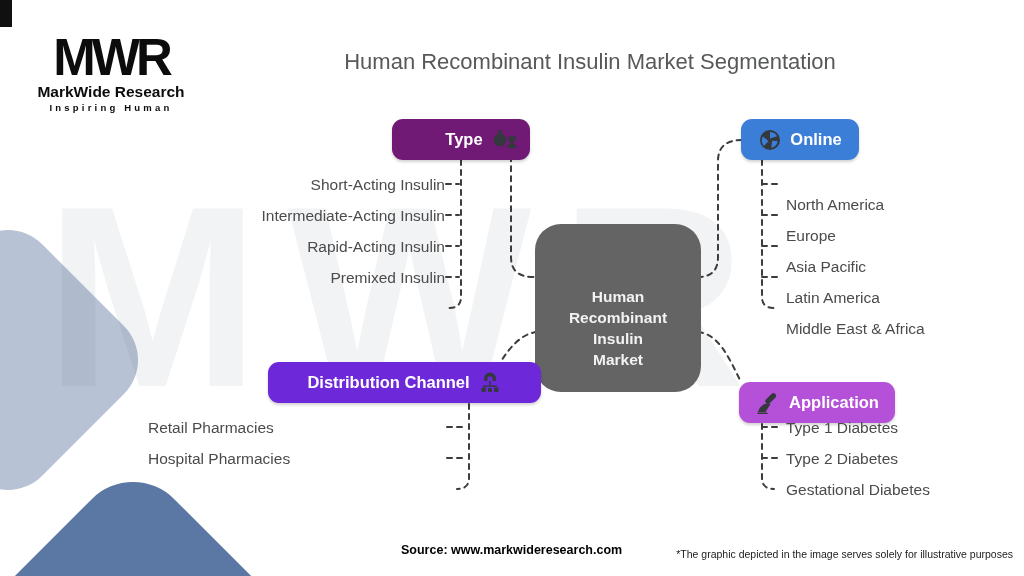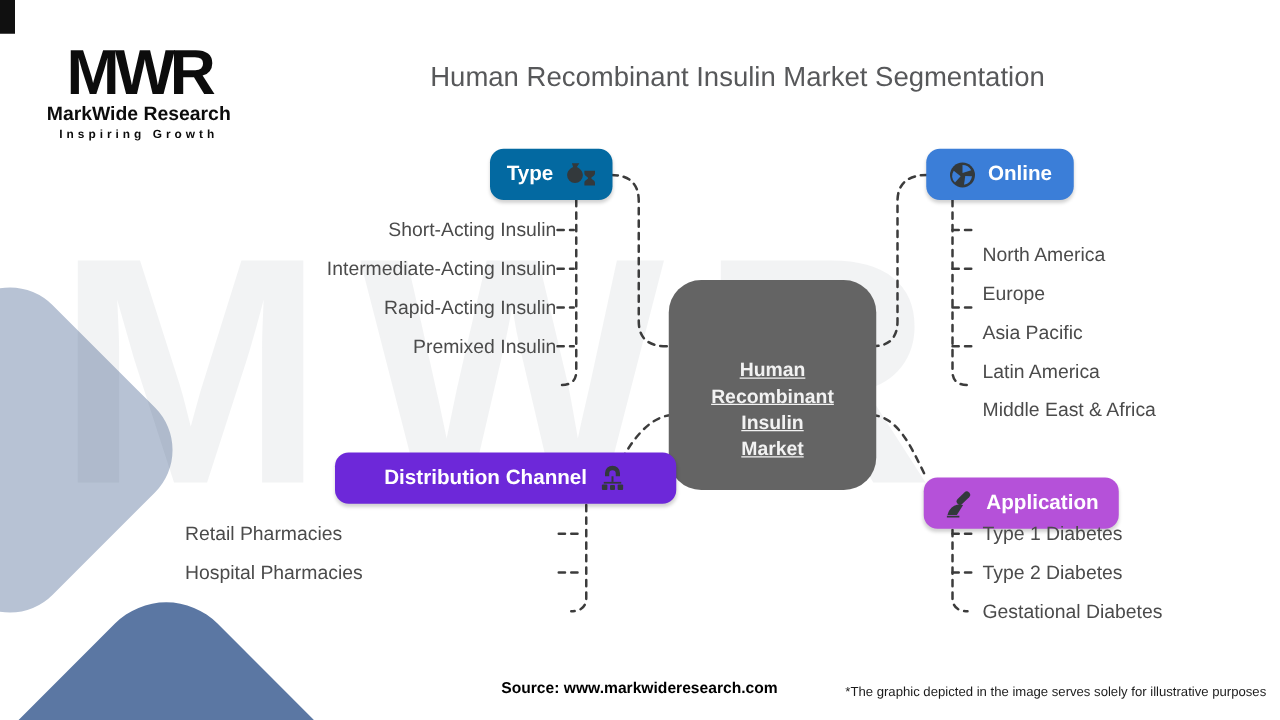--- a/index.html
+++ b/index.html
@@ -24,29 +24,29 @@
   .page-title{position:absolute;left:230px;top:49px;width:720px;text-align:center;z-index:5;
               font-size:22px;color:#57585a;}
 
   
   .connectors{position:absolute;left:0;top:0;z-index:3;}
   .connectors path{fill:none;stroke:#3c3c3c;stroke-width:2;stroke-dasharray:5 5;stroke-linecap:round;}
 
   
   .center-node{position:absolute;left:535px;top:224px;width:166px;height:168px;background:#646464;
                border-radius:26px;z-index:4;color:#f2f2f2;font-weight:bold;font-size:15.5px;
-               text-align:center;padding-top:62px;box-sizing:border-box;line-height:21px;text-decoration:underline;}
+               text-align:center;padding-top:62px;box-sizing:border-box;line-height:21px;}
   .center-node span{display:block;}
 
   
   .badge{position:absolute;z-index:4;height:41px;border-radius:11px;display:flex;align-items:center;
          justify-content:center;gap:8px;color:#ffffff;font-weight:bold;font-size:16.5px;
          box-shadow:0 2px 3px rgba(0,0,0,0.18);}
   .badge svg{display:block;}
-  .badge-type{left:392px;top:119px;width:98px;background:#0369a1;}
+  .badge-type{left:392px;top:119px;width:98px;background:#701a75;padding-left:40px;}
   .badge-region{left:741px;top:119px;width:118px;background:#3b7ed8;}
   .badge-distribution{left:268px;top:362px;width:273px;background:#6d28d9;}
   .badge-application{left:739px;top:382px;width:156px;background:#b551d9;}
 
   
   .items{position:absolute;z-index:4;font-size:15.5px;color:#4b4b4b;}
   .items div{height:31px;line-height:31px;white-space:nowrap;}
   .items-type{left:148px;top:169px;width:297px;text-align:right;}
   .items-region{left:786px;top:169px;text-align:left;margin-top:20px;}
   .items-distribution{left:148px;top:412px;width:297px;text-align:left;}
@@ -62,21 +62,21 @@
 <div class="canvas">
 
   <div class="shape shape-light"></div>
   <div class="shape shape-dark"></div>
   <div class="corner-strip"></div>
   <div class="watermark">MWR</div>
 
   <div class="logo">
     <div class="logo-mark">MWR</div>
     <div class="logo-name">MarkWide Research</div>
-    <div class="logo-tagline">Inspiring Growth</div>
+    <div class="logo-tagline">Inspiring Human</div>
   </div>
 
   <div class="page-title">Human Recombinant Insulin Market Segmentation</div>
 
   <svg class="connectors" width="1024" height="576">
 
     <path d="M489,140 Q511,140 511,161 L511,257 Q511,277 533,277 L537,277"></path>
     <path d="M742,140 Q718,140 718,161 L718,257 Q718,277 698,277"></path>
     <path d="M537,332 C517,334 503,356 491,379"></path>
     <path d="M698,332 C719,334 729,358 740,380"></path>

